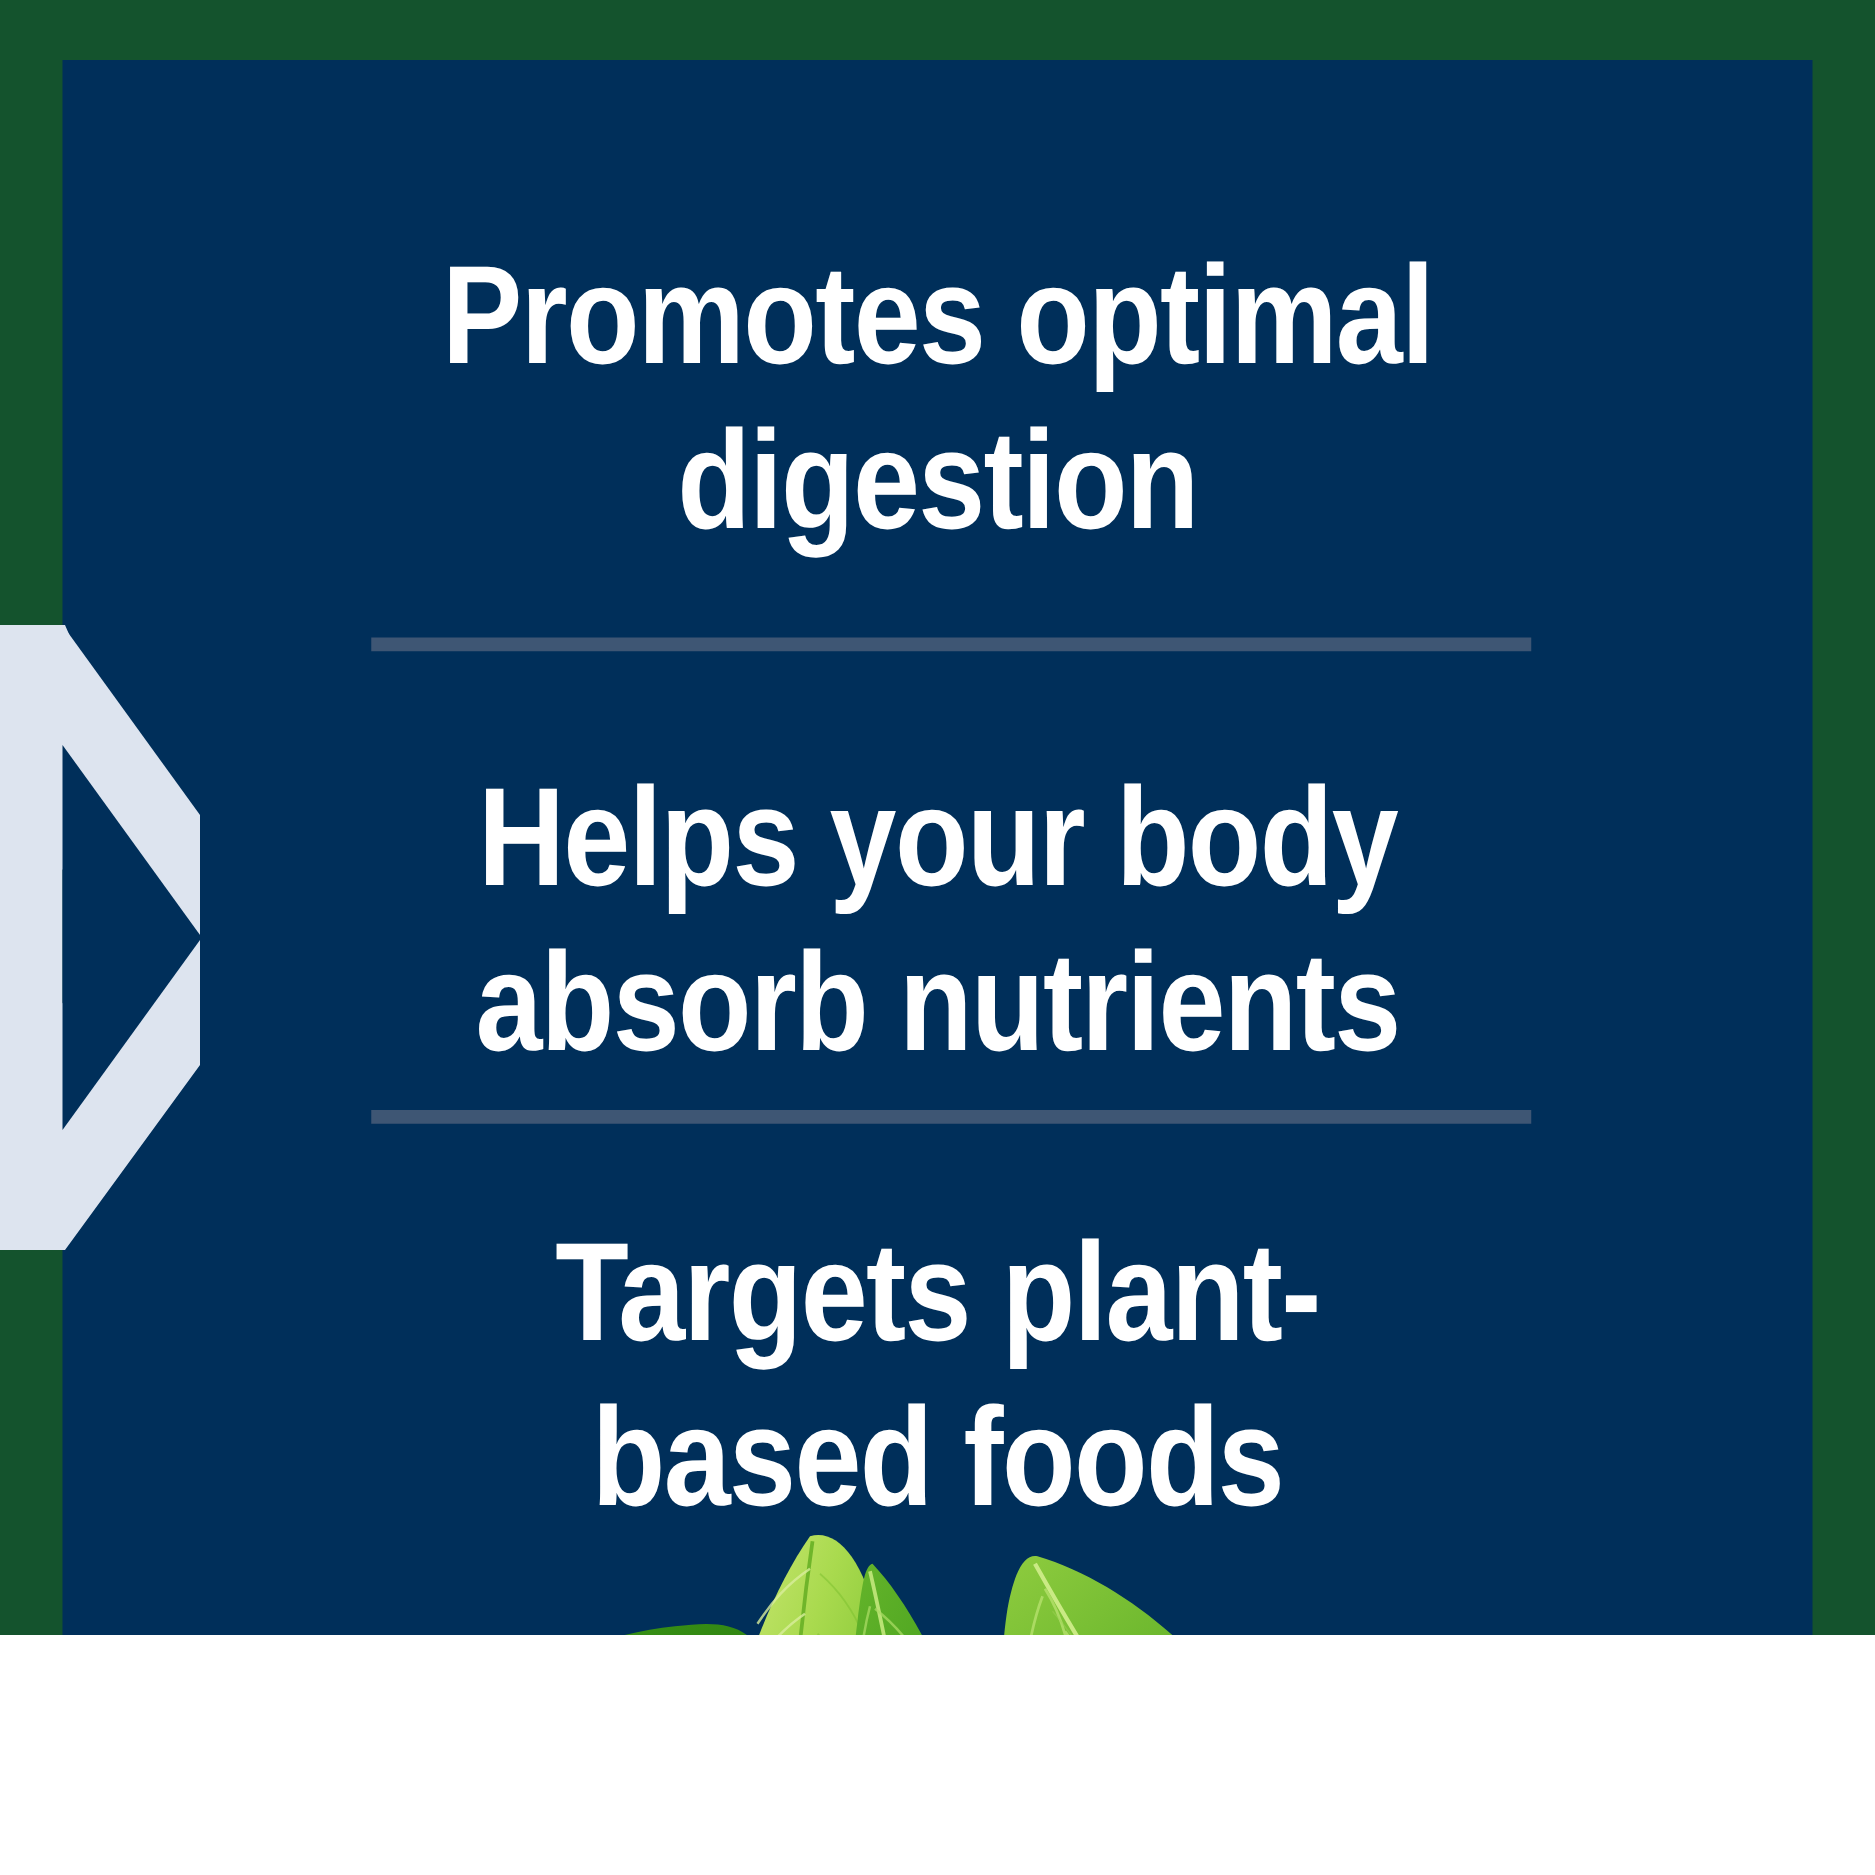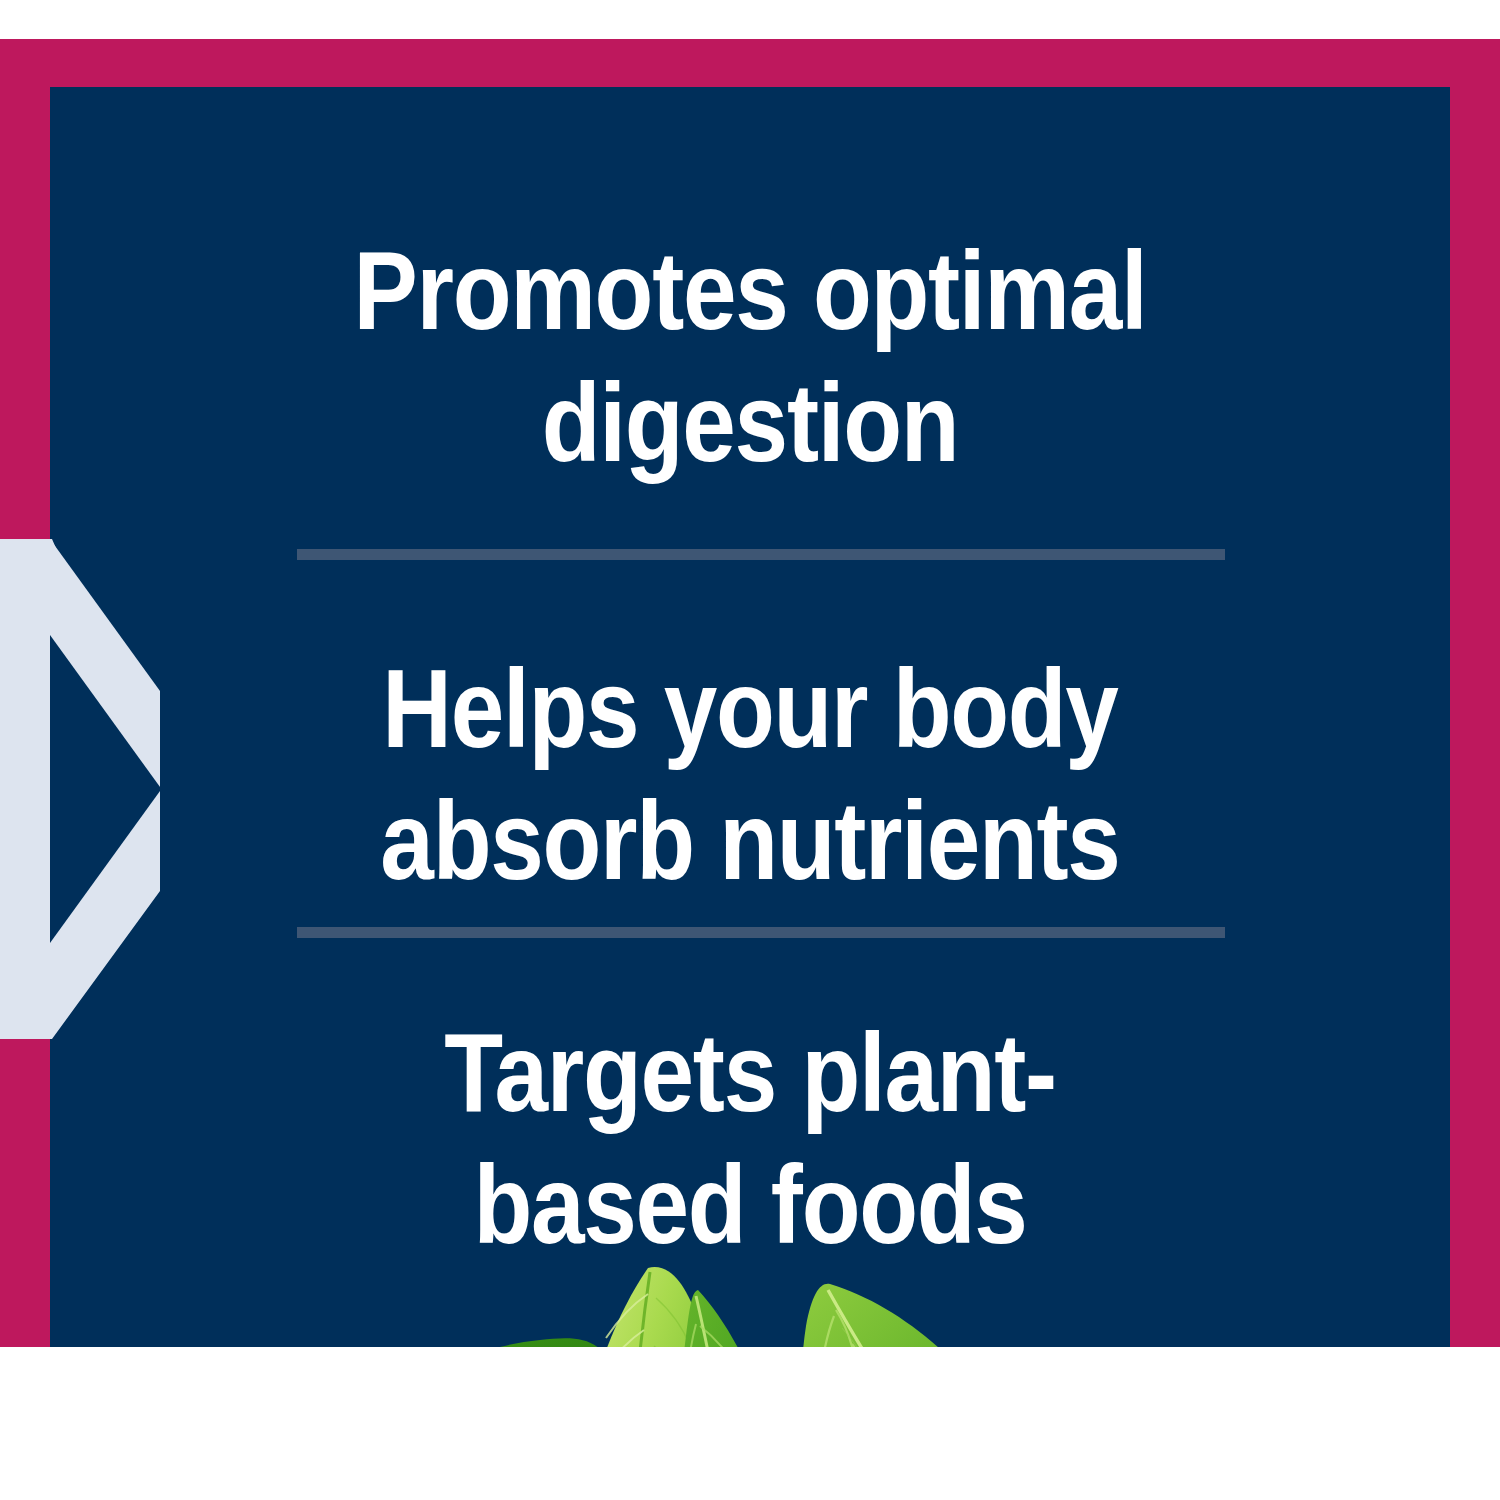--- a/index.html
+++ b/index.html
@@ -9,22 +9,21 @@
   }
   body {
     font-family: "Liberation Sans", sans-serif;
   }
 
   #stage {
     position: relative;
     width: 1500px;
     height: 1308px;
     overflow: hidden;
-    background: #be185d;
-    margin-top: 39px;
+    background: #14532d;
   }
 
   
   .panel {
     position: absolute;
     left: 50px;
     top: 48px;
     width: 1400px;
     height: 1402px;
     background: #002f5a;

